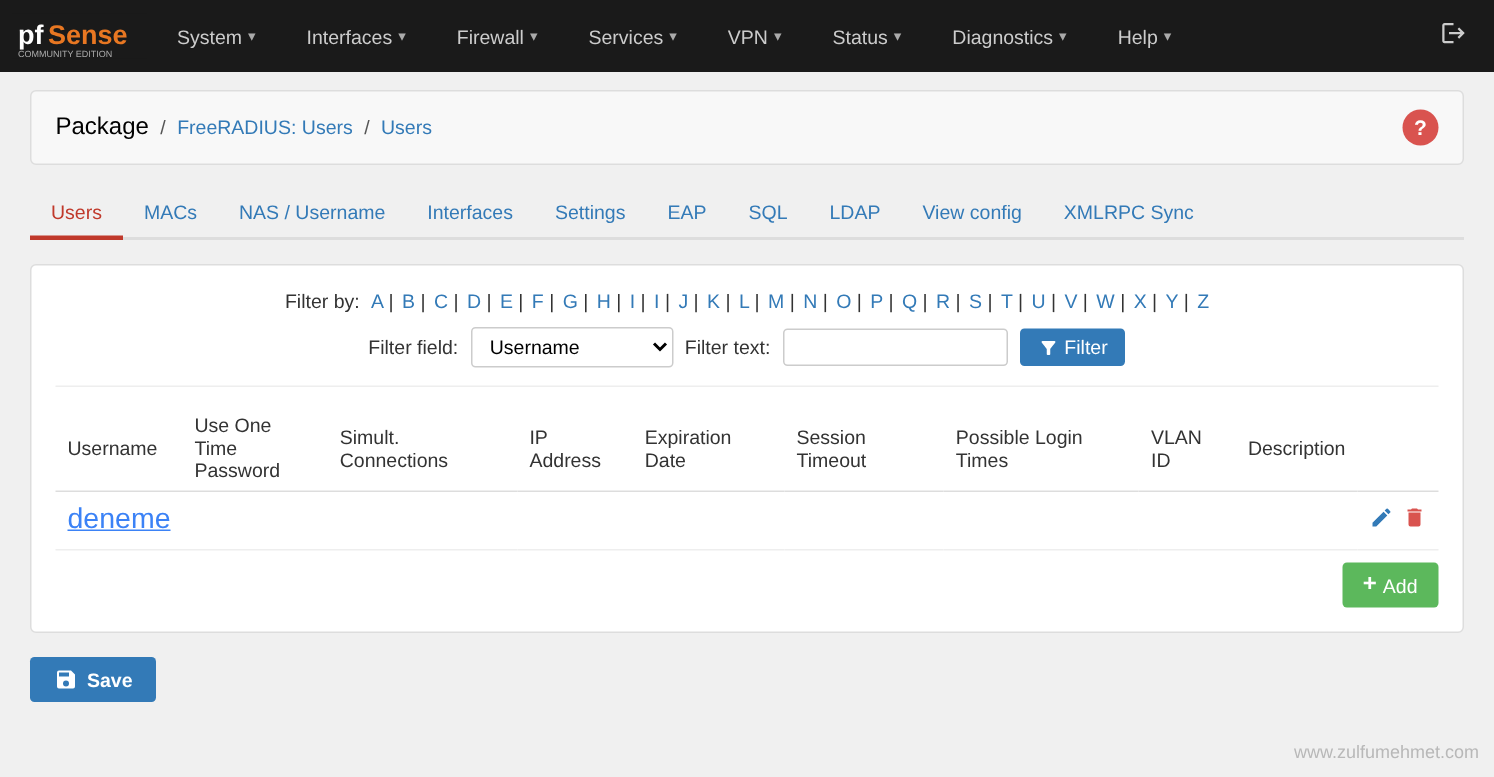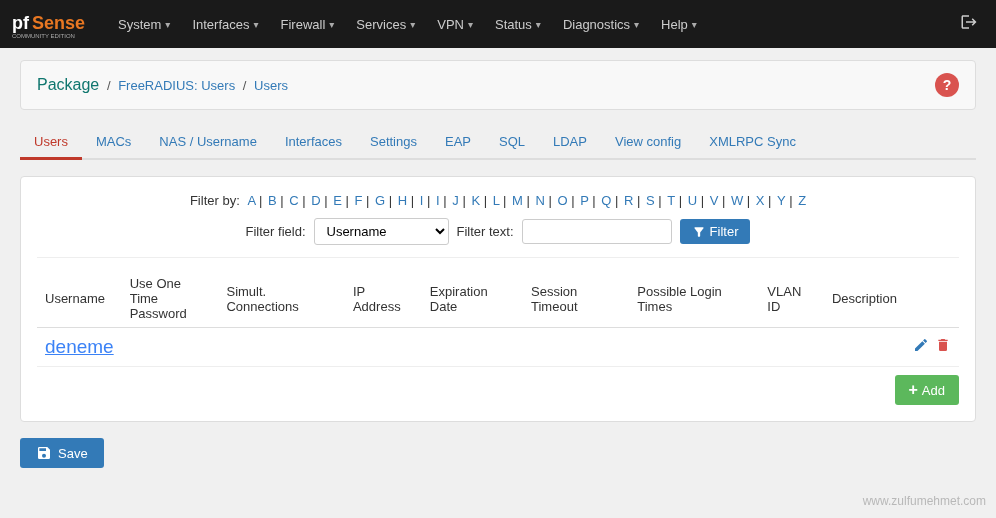--- a/index.html
+++ b/index.html
@@ -19,21 +19,21 @@
       margin-right: 10px;
     }
     .pf-logo {
       width: 90px;
       height: 30px;
     }
     .nav-items {
       display: flex;
       flex: 1;
       align-items: center;
-      gap: 2px;
+      gap: 14px;
     }
     .nav-item {
       color: #ccc;
       font-size: 13px;
       padding: 6px 10px;
       cursor: pointer;
       display: flex;
       align-items: center;
       gap: 4px;
       white-space: nowrap;
@@ -58,21 +58,21 @@
       border: 1px solid #ddd;
       border-radius: 4px;
       padding: 12px 16px;
       display: flex;
       align-items: center;
       justify-content: space-between;
       margin-bottom: 16px;
     }
     .breadcrumb-text {
       font-size: 16px;
-      color: #0f766e;
+      color: #000000;
     }
     .breadcrumb-link {
       color: #337ab7;
       cursor: pointer;
     }
     .breadcrumb-sep { color: #555; margin: 0 4px; }
     .breadcrumb-icon {
       background: #d9534f;
       color: white;
       border-radius: 50%;
@@ -225,20 +225,21 @@
       background: #337ab7;
       color: #fff;
       border: none;
       border-radius: 3px;
       padding: 7px 16px;
       font-size: 13px;
       cursor: pointer;
       display: flex;
       align-items: center;
       gap: 6px;
+      font-weight: bold;
     }
 
     
     .watermark {
       position: fixed;
       bottom: 10px;
       right: 10px;
       color: rgba(100,100,100,0.4);
       font-size: 12px;
     }

